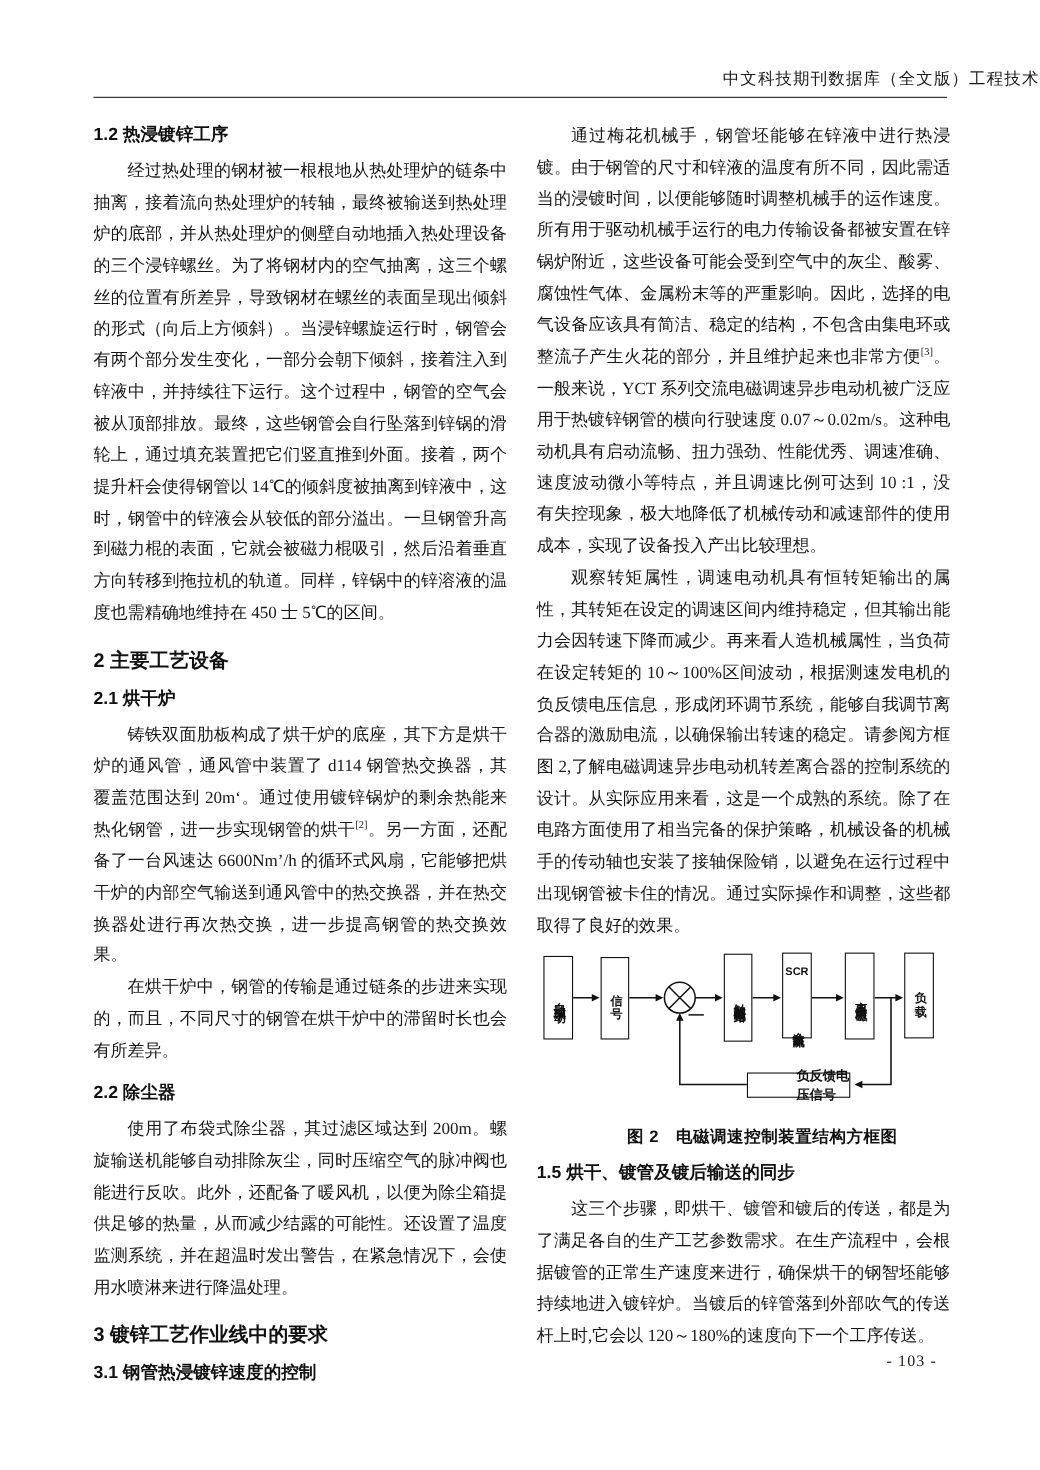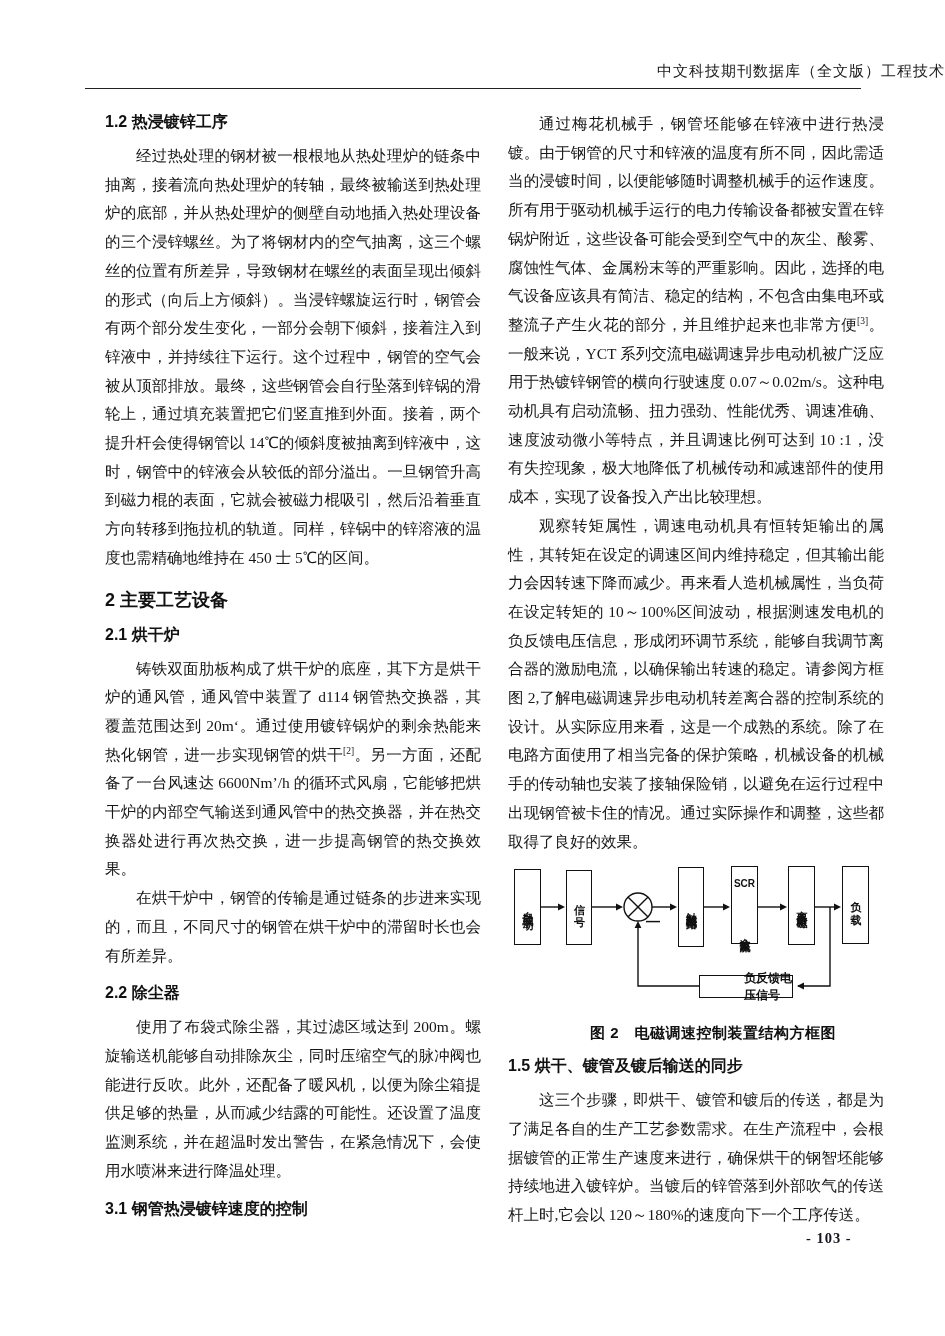--- a/index.html
+++ b/index.html
@@ -8,21 +8,21 @@
     font-family:"Liberation Serif",serif;overflow:hidden;
   }
   .header-title{
     position:absolute;top:62px;left:0;width:945px;text-align:right;
     font-size:15px;letter-spacing:1px;color:#1a1a1a;
   }
   .header-rule{
     position:absolute;top:88px;left:85px;width:776px;border-top:1.6px solid #222;
   }
   .columns{
-    position:absolute;top:110px;left:85px;width:779px;display:flex;gap:27px;margin-left:20px;
+    position:absolute;top:110px;left:85px;width:779px;display:flex;gap:27px;
   }
   .col{width:376px;}
   p.body{
     font-size:15.5px;line-height:28.7px;text-align:justify;text-indent:2em;
     margin:0;color:#161616;
   }
   sup{font-size:9.5px;line-height:0;}
   h2.sec{
     font-family:"Liberation Sans",sans-serif;font-size:18px;font-weight:bold;
     margin:15px 0 11px 0;color:#111;
@@ -60,41 +60,42 @@
   .minus-label{
     position:absolute;left:136px;top:53px;font-size:14px;font-weight:bold;color:#111;
     font-family:"Liberation Sans",sans-serif;
   }
   .connectors{position:absolute;left:0;top:0;}
   .fig-caption{
     font-family:"Liberation Sans",sans-serif;font-weight:bold;font-size:15px;
     color:#111;margin:14px 0 0 82px;letter-spacing:0.5px;
   }
   .page-number{
-    position:absolute;left:806px;top:1230px;font-size:14.5px;font-weight:bold;
+    position:absolute;left:806px;top:1230px;font-size:14.5px;font-weight:normal;
     color:#15151f;letter-spacing:1px;
   }
 </style>
 </head>
 <body>
 
 <div class="header-title">中文科技期刊数据库（全文版）工程技术</div>
 <div class="header-rule"></div>
 
 <div class="columns">
 
   <div class="col">
     <h3 class="sub first">1.2 热浸镀锌工序</h3>
     <p class="body">经过热处理的钢材被一根根地从热处理炉的链条中抽离，接着流向热处理炉的转轴，最终被输送到热处理炉的底部，并从热处理炉的侧壁自动地插入热处理设备的三个浸锌螺丝。为了将钢材内的空气抽离，这三个螺丝的位置有所差异，导致钢材在螺丝的表面呈现出倾斜的形式（向后上方倾斜）。当浸锌螺旋运行时，钢管会有两个部分发生变化，一部分会朝下倾斜，接着注入到锌液中，并持续往下运行。这个过程中，钢管的空气会被从顶部排放。最终，这些钢管会自行坠落到锌锅的滑轮上，通过填充装置把它们竖直推到外面。接着，两个提升杆会使得钢管以 14℃的倾斜度被抽离到锌液中，这时，钢管中的锌液会从较低的部分溢出。一旦钢管升高到磁力棍的表面，它就会被磁力棍吸引，然后沿着垂直方向转移到拖拉机的轨道。同样，锌锅中的锌溶液的温度也需精确地维持在 450 士 5℃的区间。</p>
     <h2 class="sec">2 主要工艺设备</h2>
     <h3 class="sub">2.1 烘干炉</h3>
     <p class="body"><span>铸铁双面肋板构成了烘干炉的底座，其下方是烘干炉的通风管，通风管中装置了 d114 钢管热交换器，其覆盖范围达到 20m‘。通过使用镀锌锅炉的剩余热能来热化钢管，进一步实现钢管的烘干</span><sup>[2]</sup><span>。另一方面，还配备了一台风速达 6600Nm’/h 的循环式风扇，它能够把烘干炉的内部空气输送到通风管中的热交换器，并在热交换器处进行再次热交换，进一步提高钢管的热交换效果。</span></p>
     <p class="body">在烘干炉中，钢管的传输是通过链条的步进来实现的，而且，不同尺寸的钢管在烘干炉中的滞留时长也会有所差异。</p>
     <h3 class="sub">2.2 除尘器</h3>
     <p class="body">使用了布袋式除尘器，其过滤区域达到 200m。螺旋输送机能够自动排除灰尘，同时压缩空气的脉冲阀也能进行反吹。此外，还配备了暖风机，以便为除尘箱提供足够的热量，从而减少结露的可能性。还设置了温度监测系统，并在超温时发出警告，在紧急情况下，会使用水喷淋来进行降温处理。</p>
+    <h2 class="sec">3 镀锌工艺作业线中的要求</h2>
     <h3 class="sub">3.1 钢管热浸镀锌速度的控制</h3>
   </div>
 
   <div class="col">
     <p class="body"><span>通过梅花机械手，钢管坯能够在锌液中进行热浸镀。由于钢管的尺寸和锌液的温度有所不同，因此需适当的浸镀时间，以便能够随时调整机械手的运作速度。所有用于驱动机械手运行的电力传输设备都被安置在锌锅炉附近，这些设备可能会受到空气中的灰尘、酸雾、腐蚀性气体、金属粉末等的严重影响。因此，选择的电气设备应该具有简洁、稳定的结构，不包含由集电环或整流子产生火花的部分，并且维护起来也非常方便</span><sup>[3]</sup><span>。一般来说，YCT 系列交流电磁调速异步电动机被广泛应用于热镀锌钢管的横向行驶速度 0.07～0.02m/s。这种电动机具有启动流畅、扭力强劲、性能优秀、调速准确、速度波动微小等特点，并且调速比例可达到 10 :1，没有失控现象，极大地降低了机械传动和减速部件的使用成本，实现了设备投入产出比较理想。</span></p>
     <p class="body">观察转矩属性，调速电动机具有恒转矩输出的属性，其转矩在设定的调速区间内维持稳定，但其输出能力会因转速下降而减少。再来看人造机械属性，当负荷在设定转矩的 10～100%区间波动，根据测速发电机的负反馈电压信息，形成闭环调节系统，能够自我调节离合器的激励电流，以确保输出转速的稳定。请参阅方框图 2,了解电磁调速异步电动机转差离合器的控制系统的设计。从实际应用来看，这是一个成熟的系统。除了在电路方面使用了相当完备的保护策略，机械设备的机械手的传动轴也安装了接轴保险销，以避免在运行过程中出现钢管被卡住的情况。通过实际操作和调整，这些都取得了良好的效果。</p>
 
     <div class="figure-wrap">
       <div class="diagram">
         <svg class="connectors" width="372" height="150" viewBox="0 0 372 150">

